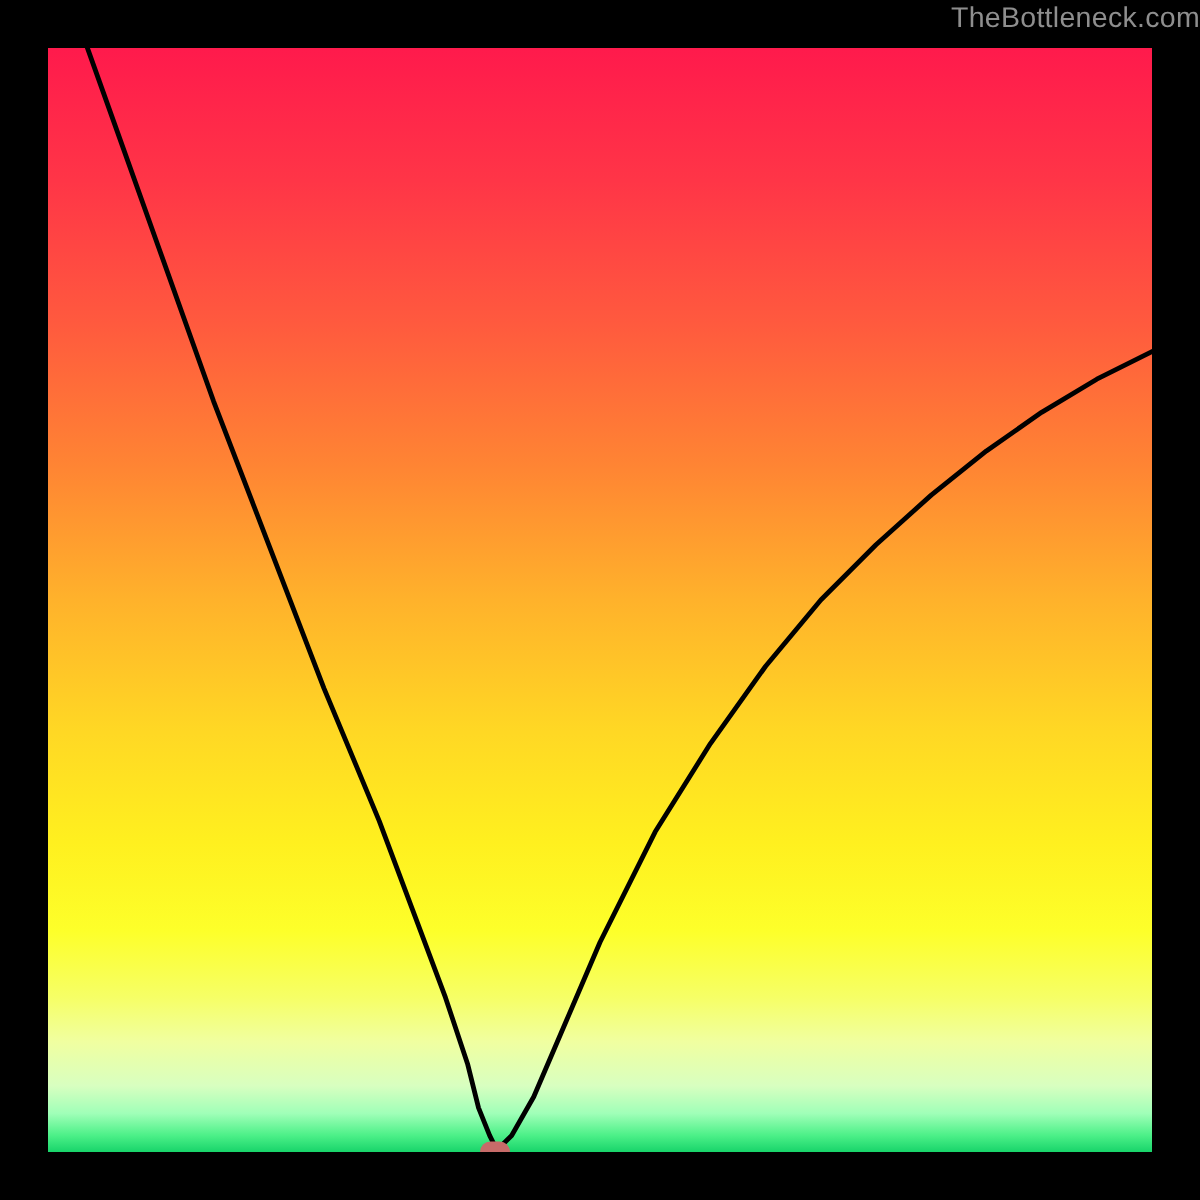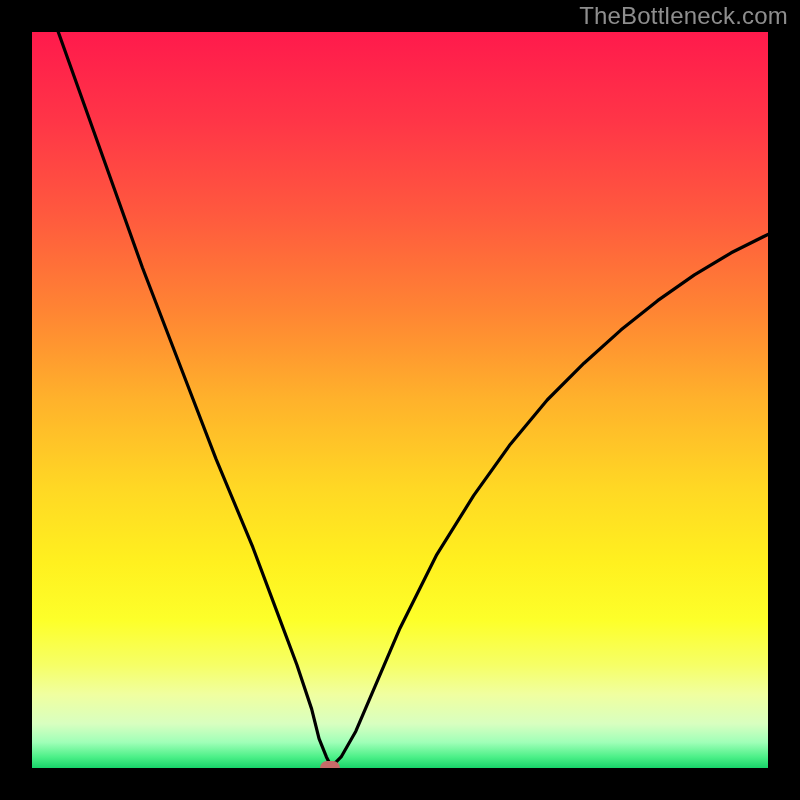--- a/index.html
+++ b/index.html
@@ -15,23 +15,23 @@
     position: absolute;
     top: 0;
     left: 0;
     width: 800px;
     height: 800px;
     background: #000;
   }
   .watermark {
     position: absolute;
     top: 2px;
-    right: 12px;
+    right: 0;
     color: #8e8e8e;
-    font-size: 24px;
+    font-size: 19px;
     font-weight: 400;
     letter-spacing: 0.2px;
     z-index: 50;
   }
   .plot-area {
     position: absolute;
     left: 32px;
     top: 32px;
     width: 736px;
     height: 736px;

